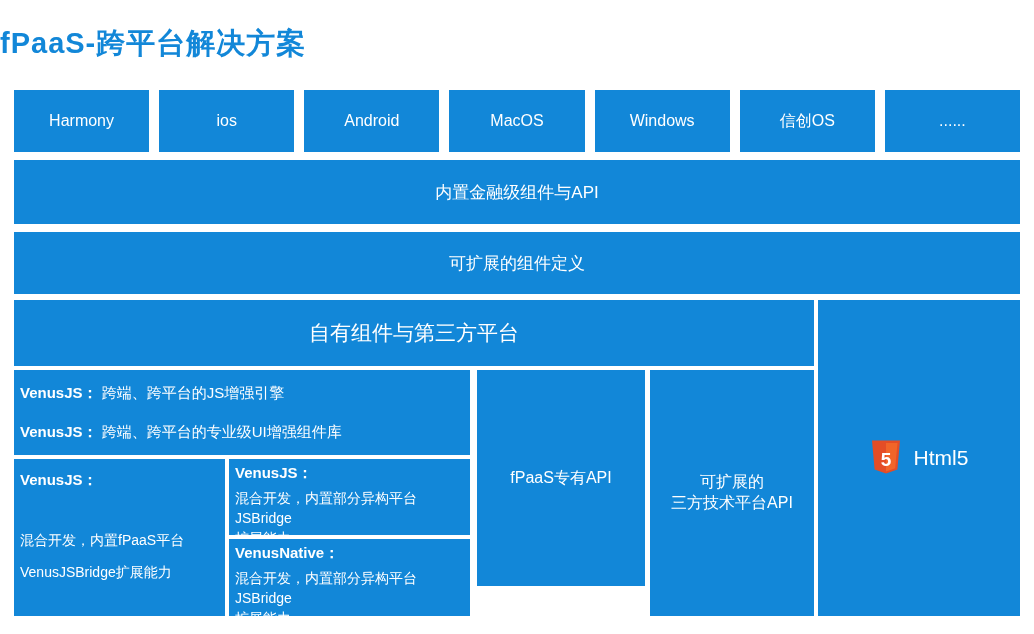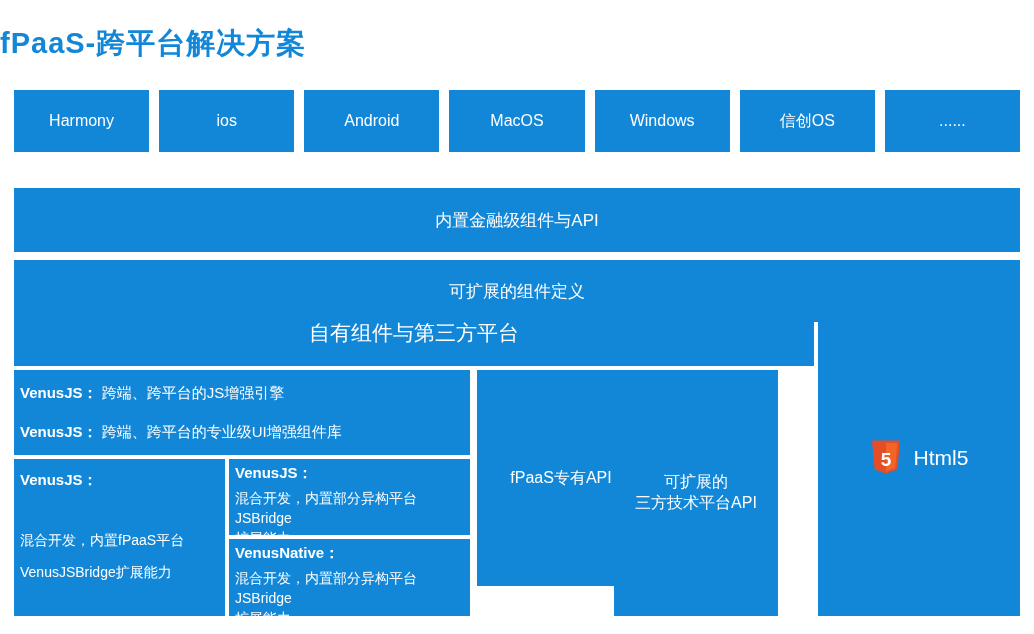--- a/index.html
+++ b/index.html
@@ -27,21 +27,21 @@
   .row1{
     position:absolute;left:14px;top:90px;width:1006px;height:62px;
     display:flex;gap:10px;
   }
   .row1 .cell{
     flex:1;
     background:#1287d8;color:#ffffff;
     display:flex;align-items:center;justify-content:center;
     font-size:16px;
   }
-  .row-full{left:14px;width:1006px;font-size:17px;margin-top:28px;}
+  .row-full{left:14px;width:1006px;font-size:17px;}
   .row2{top:160px;height:64px;}
   .row3{top:232px;height:62px;}
 
   .section-header{left:14px;top:300px;width:800px;height:66px;font-size:21px;}
 
   .venus-top{
     left:14px;top:370px;width:456px;height:85px;
     flex-direction:column;align-items:flex-start;justify-content:center;
     padding:4px 6px;gap:20px;
     font-size:15px;
@@ -64,21 +64,21 @@
     padding:5px 6px;
     font-size:15px;
   }
   .venus-mid-top{top:459px;height:76px;}
   .venus-mid-bottom{top:539px;height:77px;}
   .venus-mid .lbl{font-size:15px;margin-bottom:5px;}
   .venus-mid .desc{font-size:14px;line-height:20px;}
 
   .fpaas-api{left:477px;top:370px;width:168px;height:216px;font-size:16px;}
   .third-party{
-    left:614px;top:370px;width:164px;height:246px;
+    left:650px;top:370px;width:164px;height:246px;
     flex-direction:column;font-size:16px;
   }
   .html5-box{
     left:818px;top:300px;width:202px;height:316px;
     gap:12px;font-size:21px;
   }
   .html5-icon{display:flex;align-items:center;}
 </style>
 </head>
 <body>

